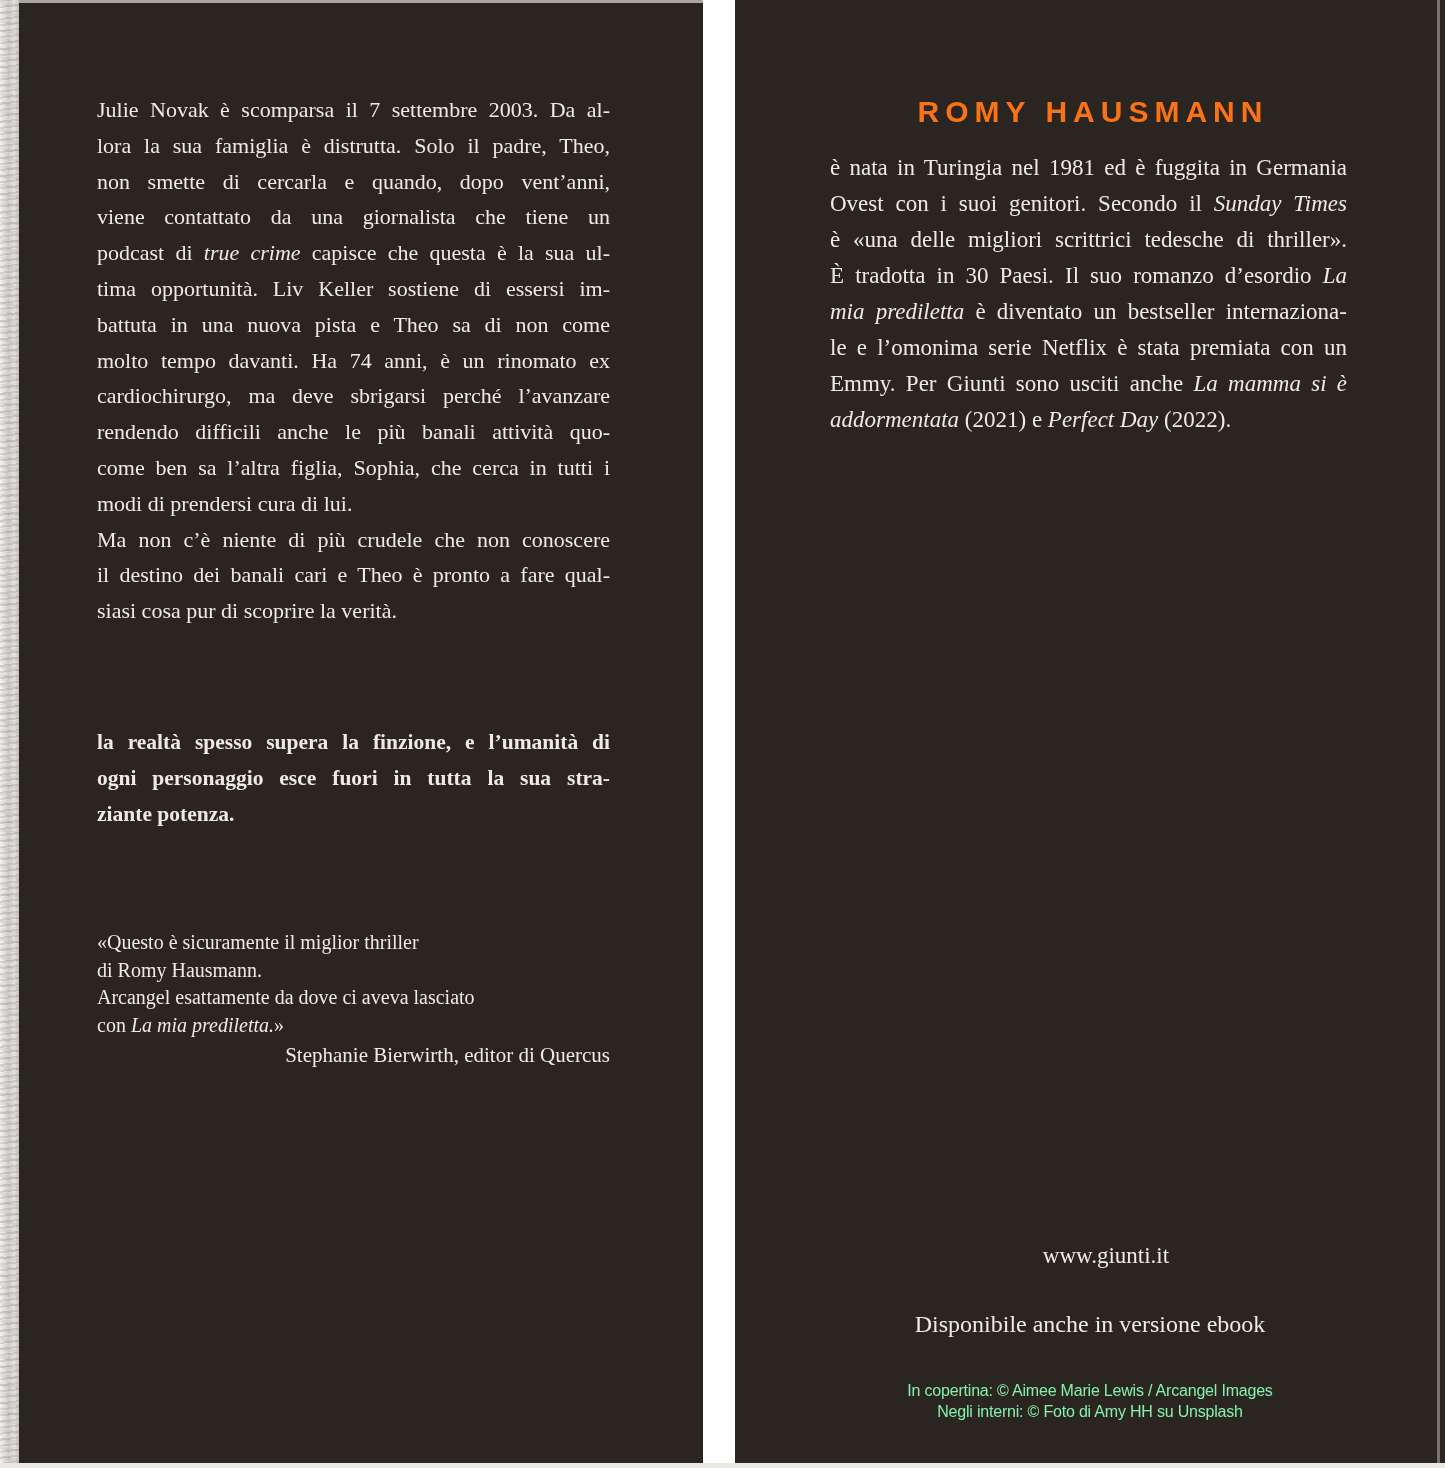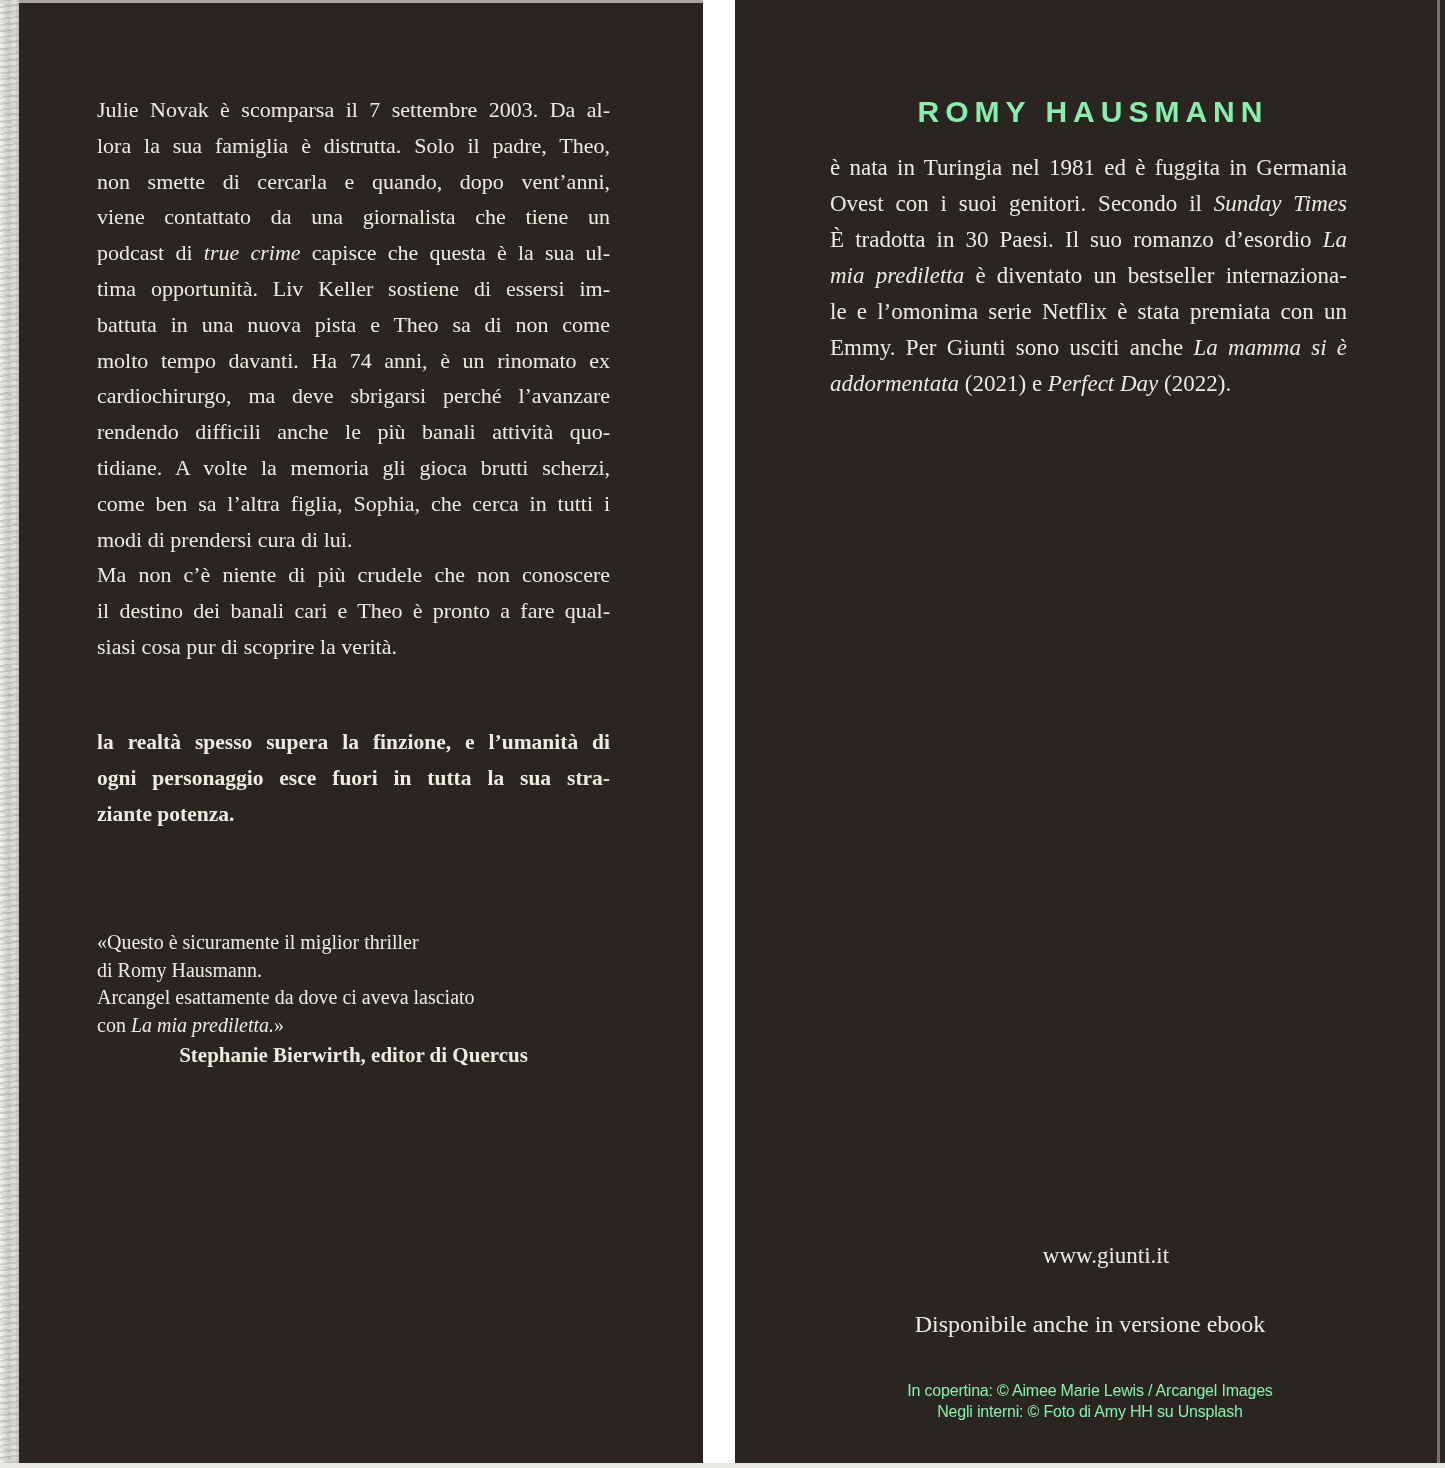--- a/index.html
+++ b/index.html
@@ -48,29 +48,29 @@
   .highlight {
     position: absolute; left: 78px; top: 724px; width: 513px;
     font-size: 21.5px; line-height: 36px; font-weight: bold;
   }
   .quote {
     position: absolute; left: 78px; top: 929px; width: 513px;
     font-size: 20px; line-height: 27.5px;
   }
   .attribution {
     position: absolute; left: 78px; top: 1043px; width: 513px;
-    font-size: 21px; text-align: center; font-weight: bold;
+    font-size: 21px; text-align: right;
   }
 
   .author {
     position: absolute; left: 0; top: 95px; width: 100%; margin: 0;
     text-align: center;
     font-family: "Liberation Sans", "DejaVu Sans", sans-serif;
     font-size: 30px; font-weight: 700; letter-spacing: 6px; text-indent: 6px;
-    color: #86efac;
+    color: #f97316;
   }
   .bio {
     position: absolute; left: 95px; top: 150px; width: 517px;
     font-size: 23px; line-height: 36px;
   }
   .website {
     position: absolute; left: 16px; top: 1243px; width: 100%;
     text-align: center; font-size: 23px;
   }
   .ebook {
@@ -96,21 +96,20 @@
         <div class="line"><span>Julie Novak è scomparsa il 7 settembre 2003. Da al-</span></div>
         <div class="line"><span>lora la sua famiglia è distrutta. Solo il padre, Theo,</span></div>
         <div class="line"><span>non smette di cercarla e quando, dopo vent’anni,</span></div>
         <div class="line"><span>viene contattato da una giornalista che tiene un</span></div>
         <div class="line"><span>podcast di </span><span class="it">true crime</span><span> capisce che questa è la sua ul-</span></div>
         <div class="line"><span>tima opportunità. Liv Keller sostiene di essersi im-</span></div>
         <div class="line"><span>battuta in una nuova pista e Theo sa di non come</span></div>
         <div class="line"><span>molto tempo davanti. Ha 74 anni, è un rinomato ex</span></div>
         <div class="line"><span>cardiochirurgo, ma deve sbrigarsi perché l’avanzare</span></div>
         <div class="line"><span>rendendo difficili anche le più banali attività quo-</span></div>
-        <div class="line"><span>tidiane. A volte la memoria gli gioca brutti scherzi,</span></div>
         <div class="line"><span>come ben sa l’altra figlia, Sophia, che cerca in tutti i</span></div>
         <div class="line last"><span>modi di prendersi cura di lui.</span></div>
         <div class="line"><span>Ma non c’è niente di più crudele che non conoscere</span></div>
         <div class="line"><span>il destino dei banali cari e Theo è pronto a fare qual-</span></div>
         <div class="line last"><span>siasi cosa pur di scoprire la verità.</span></div>
       </div>
     <div class="highlight jtext">
         <div class="line"><span>la realtà spesso supera la finzione, e l’umanità di</span></div>
         <div class="line"><span>ogni personaggio esce fuori in tutta la sua stra-</span></div>
         <div class="line last"><span>ziante potenza.</span></div>
@@ -122,20 +121,21 @@
         <div class="line"><span>con </span><span class="it">La mia prediletta.</span><span>»</span></div>
       </div>
     <div class="attribution">Stephanie Bierwirth, editor di Quercus</div>
   </section>
 
   <section class="panel right">
     <h1 class="author">ROMY HAUSMANN</h1>
     <div class="bio jtext">
         <div class="line"><span>è nata in Turingia nel 1981 ed è fuggita in Germania</span></div>
         <div class="line"><span>Ovest con i suoi genitori. Secondo il </span><span class="it">Sunday Times</span></div>
+        <div class="line"><span>è «una delle migliori scrittrici tedesche di thriller».</span></div>
         <div class="line"><span>È tradotta in 30 Paesi. Il suo romanzo d’esordio </span><span class="it">La</span></div>
         <div class="line"><span class="it">mia prediletta</span><span> è diventato un bestseller internaziona-</span></div>
         <div class="line"><span>le e l’omonima serie Netflix è stata premiata con un</span></div>
         <div class="line"><span>Emmy. Per Giunti sono usciti anche </span><span class="it">La mamma si è</span></div>
         <div class="line last"><span class="it">addormentata</span><span> (2021) e </span><span class="it">Perfect Day</span><span> (2022).</span></div>
       </div>
     <div class="website">www.giunti.it</div>
     <div class="ebook">Disponibile anche in versione ebook</div>
     <div class="credits">
       <div>In copertina: © Aimee Marie Lewis / Arcangel Images</div>

